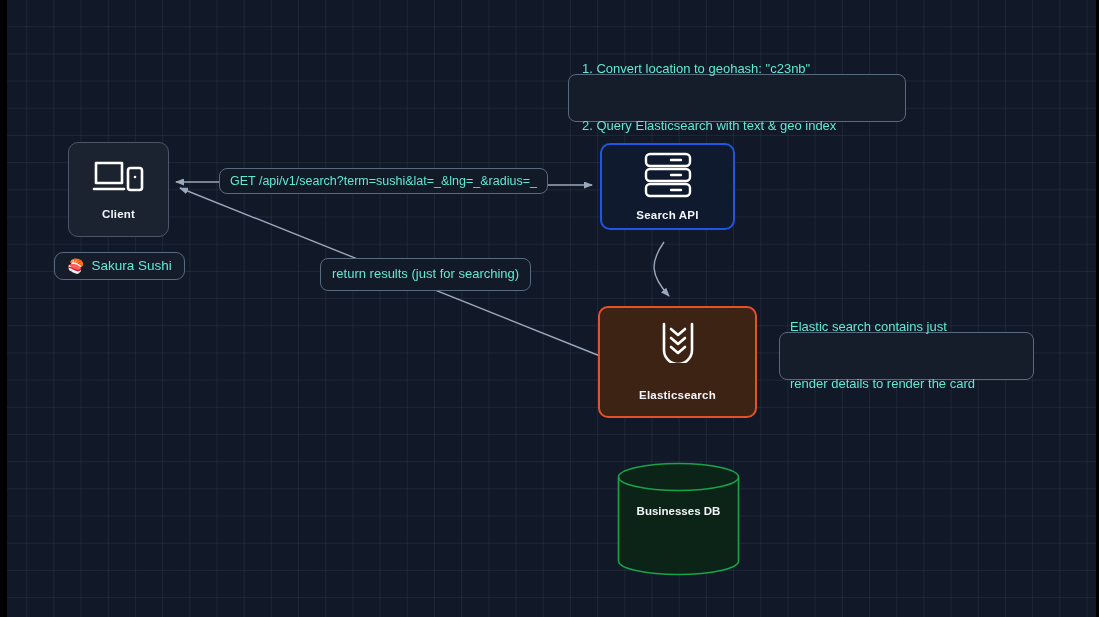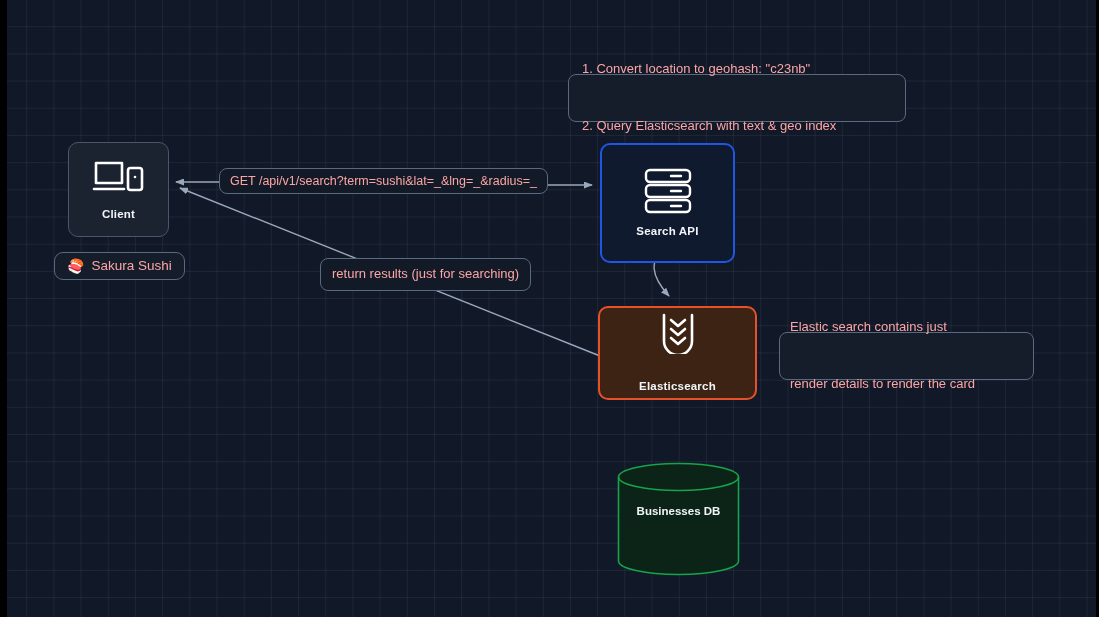--- a/index.html
+++ b/index.html
@@ -75,26 +75,26 @@
     display: block;
     line-height: 0;
   }
 
   #node-client {
     left: 68px; top: 142px; width: 101px; height: 95px;
     background: #1b2230;
     border: 1.5px solid #4b5768;
   }
   #node-search-api {
-    left: 600px; top: 143px; width: 135px; height: 120px;
+    left: 600px; top: 143px; width: 135px; height: 87px;
     background: #101a2e;
     border: 2px solid #1f56e6;
   }
   #node-elasticsearch {
-    left: 598px; top: 306px; width: 159px; height: 94px;
+    left: 598px; top: 306px; width: 159px; height: 112px;
     background: #3d2314;
     border: 2px solid #e8502a;
     gap: 16px;
   }
 
   
   #node-db {
     position: absolute;
     left: 617px; top: 462px; width: 123px; height: 114px;
     z-index: 10;
@@ -112,21 +112,21 @@
     z-index: 2;
   }
 
   
   .chip {
     position: absolute;
     box-sizing: border-box;
     background: #151d2b;
     border: 1px solid #586a80;
     border-radius: 8px;
-    color: #fca5a5;
+    color: #5eead4;
     font-size: 13px;
     line-height: 1.45;
     display: flex;
     align-items: center;
     z-index: 20;
     white-space: pre;
   }
 
   #chip-geohash-note {
     left: 568px; top: 74px; width: 338px; height: 48px;

